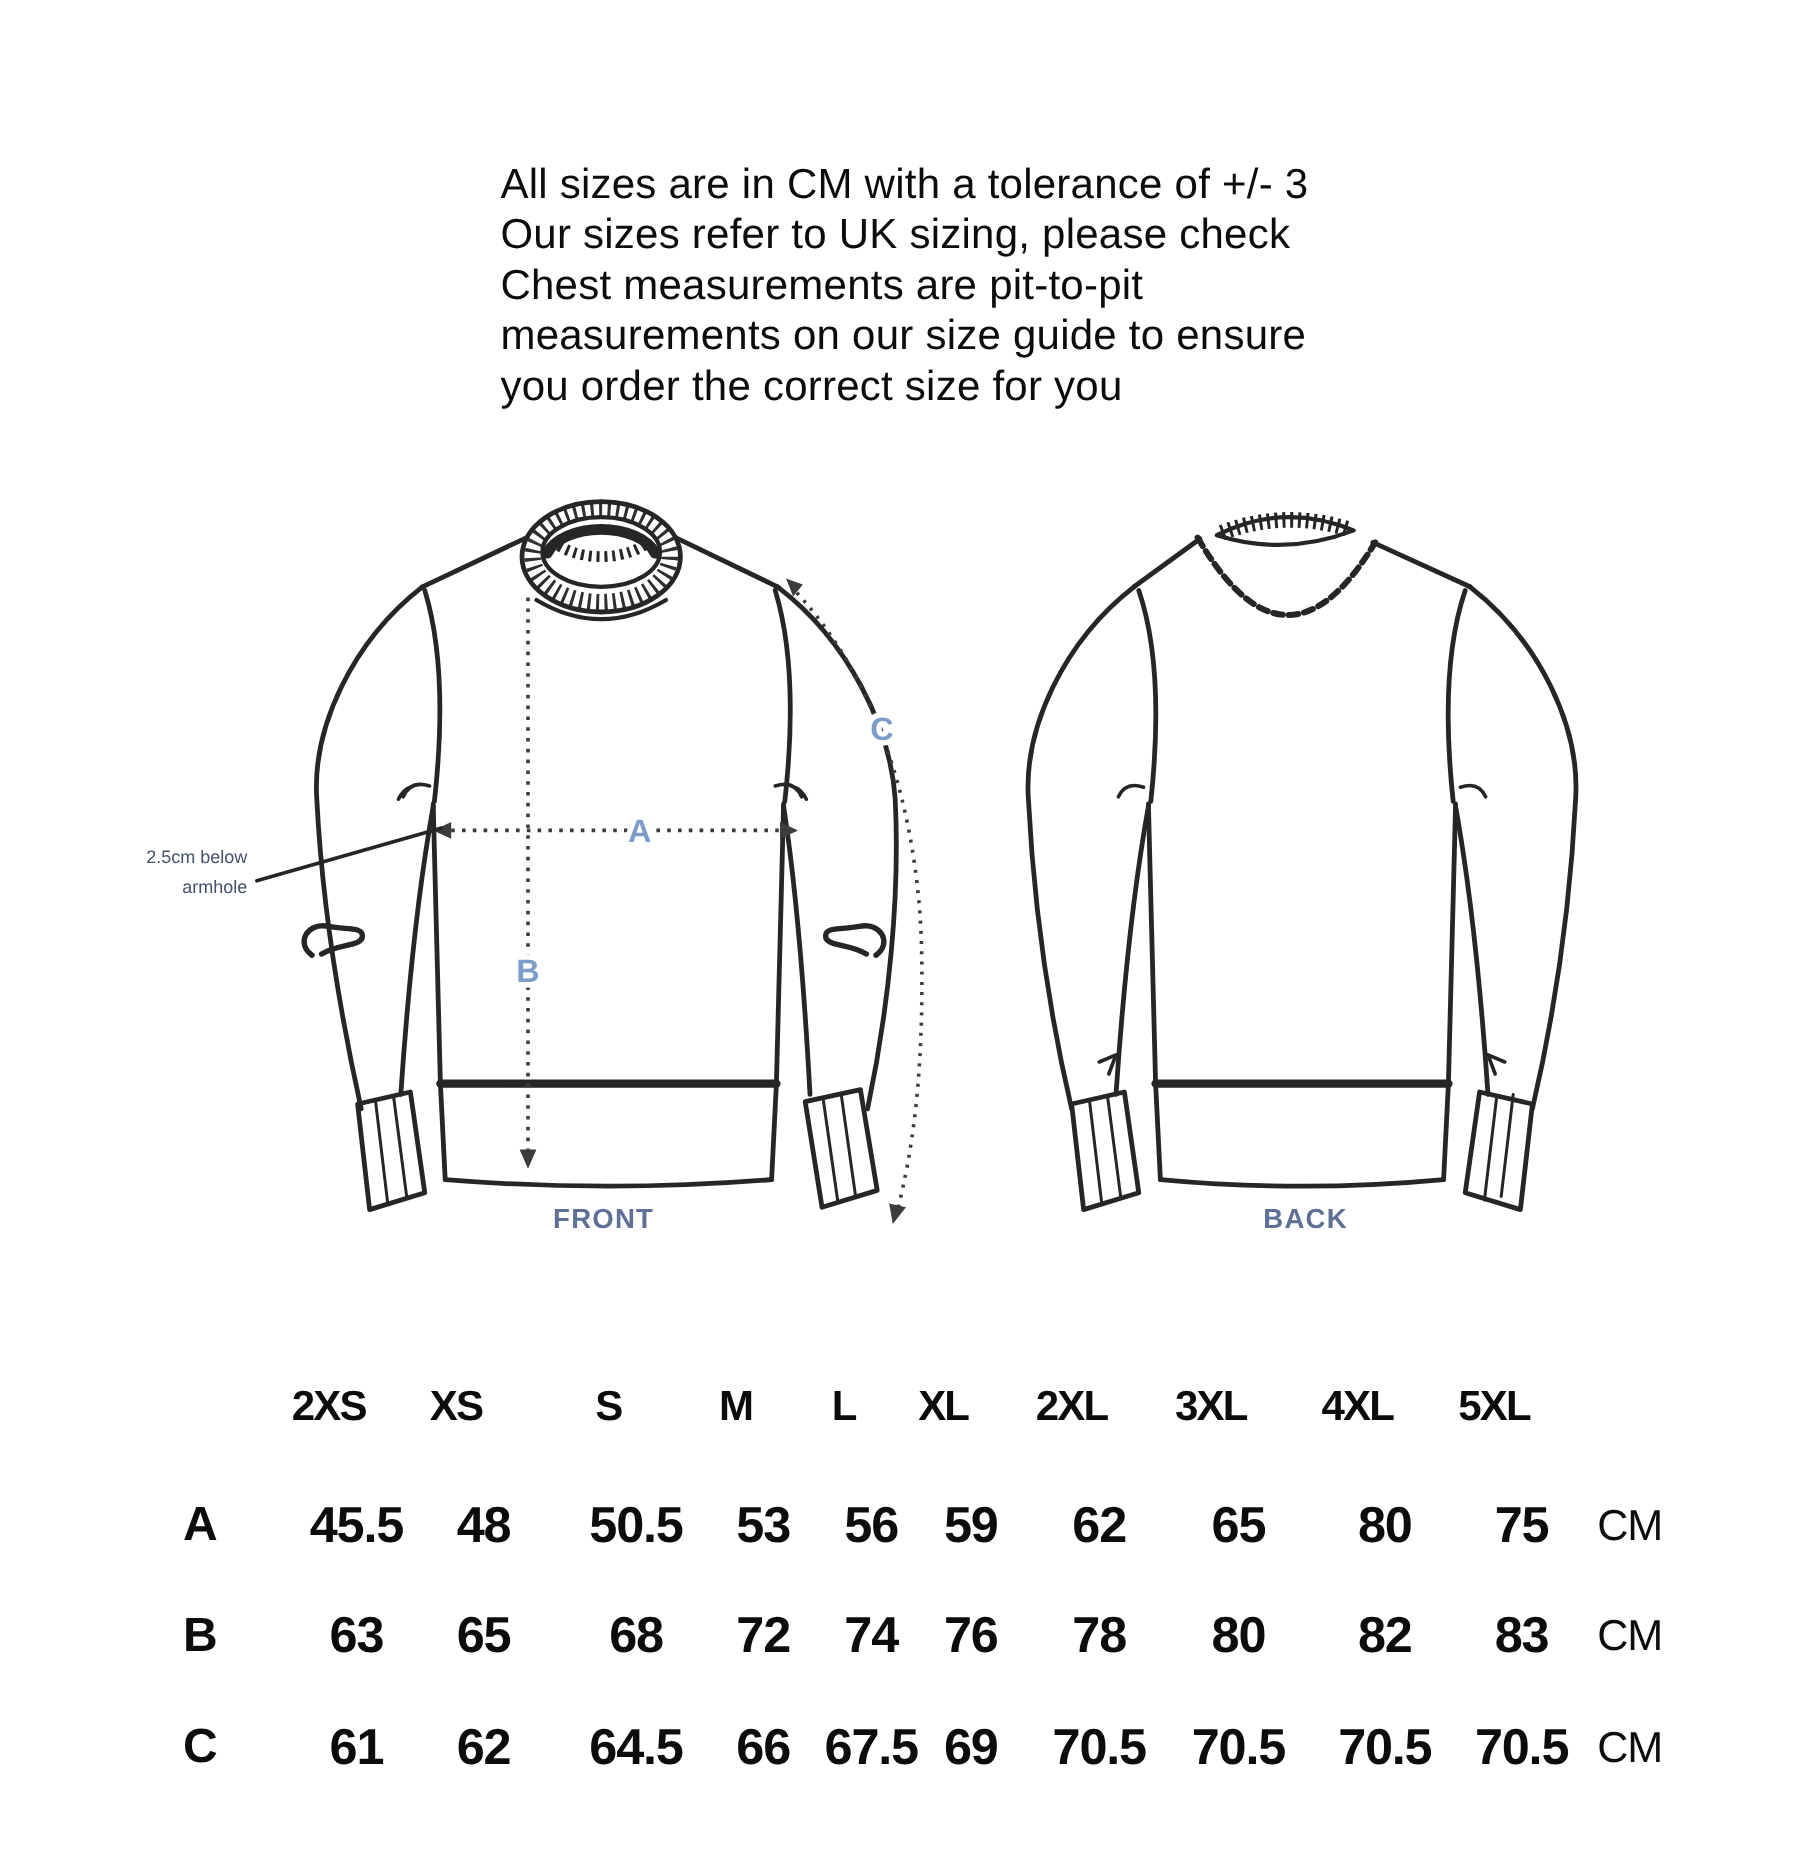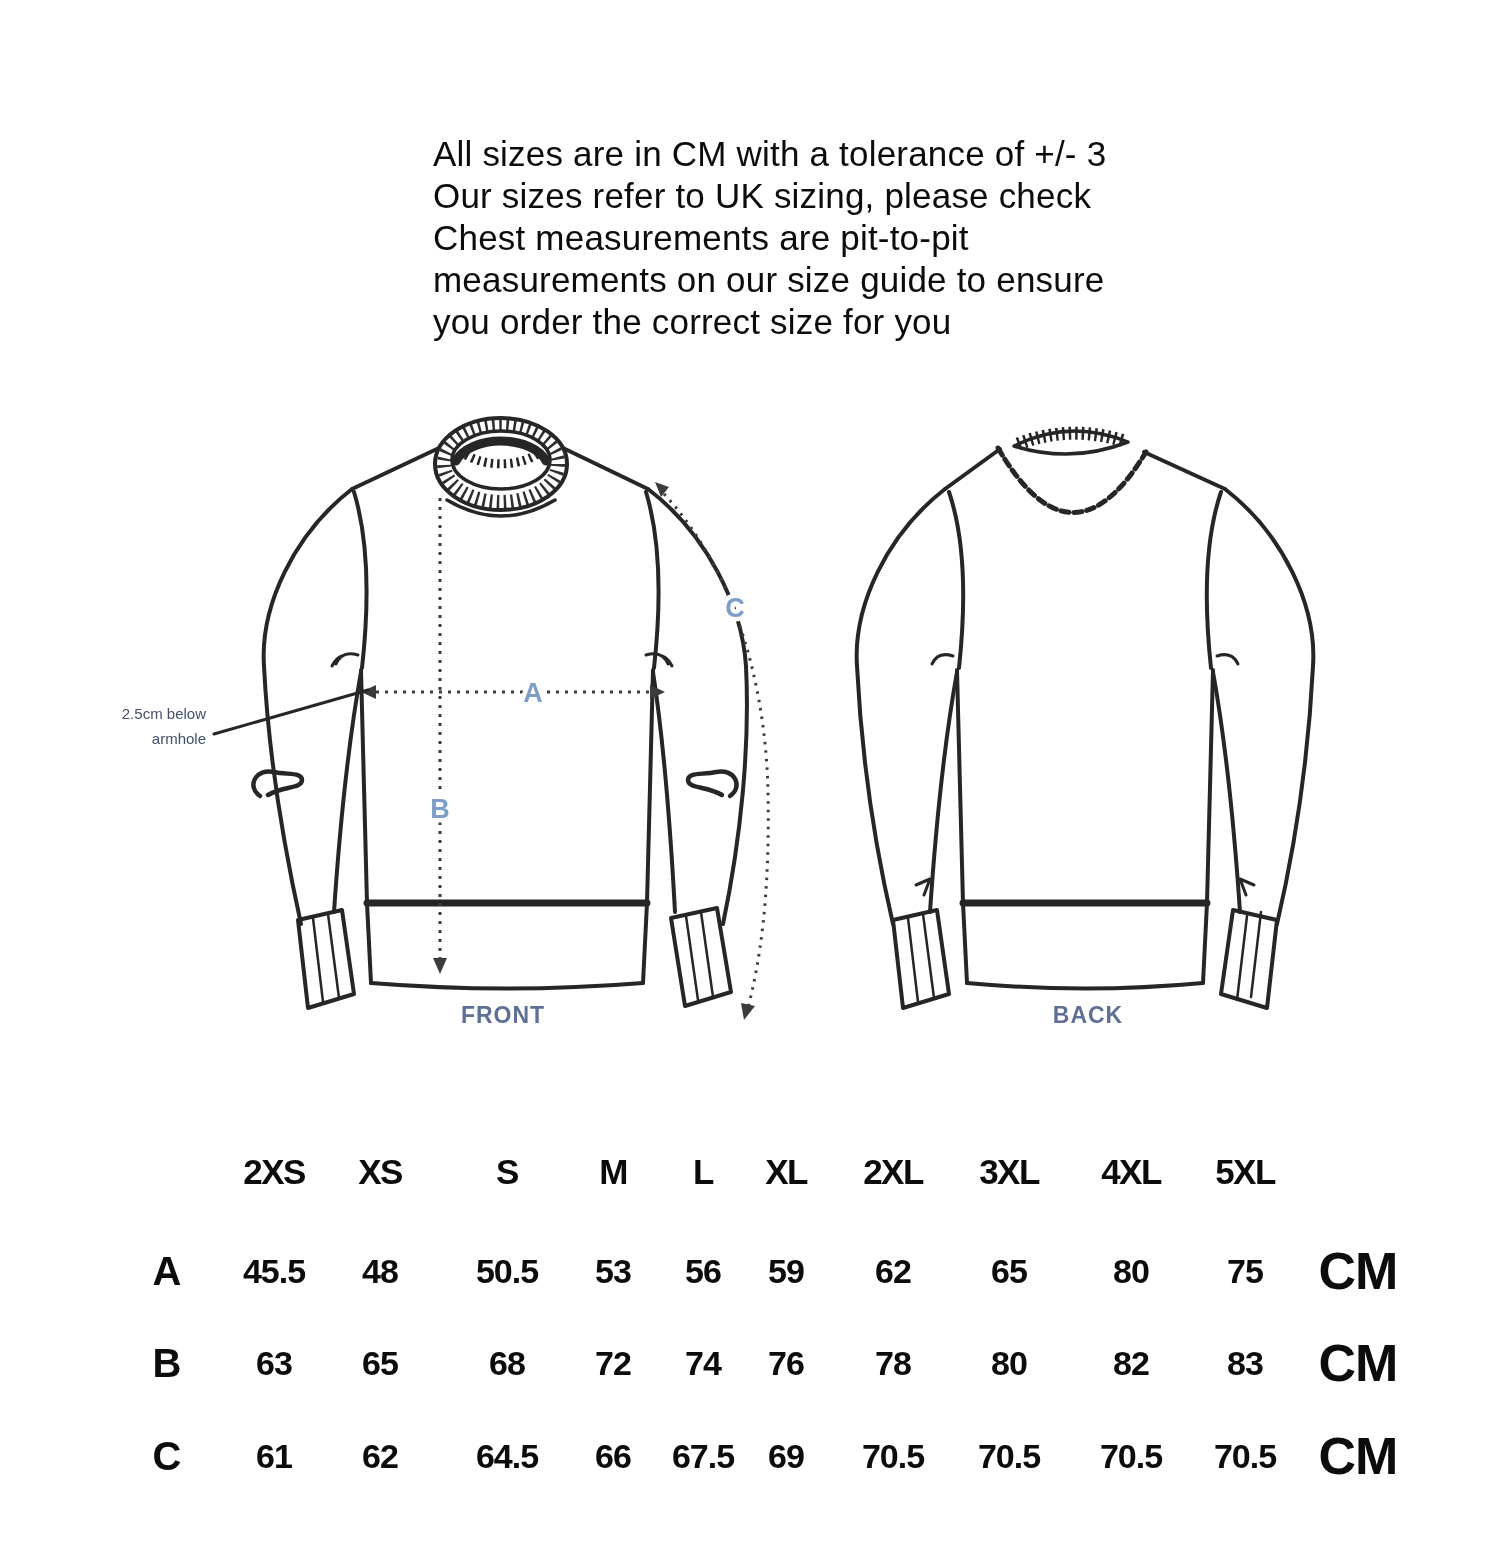--- a/index.html
+++ b/index.html
@@ -2,30 +2,30 @@
 <html><head>
 <meta charset="utf-8">
 <style>
   html,body { margin:0; padding:0; background:#ffffff; }
   .page {
     position:relative; width:1500px; height:1550px; background:#ffffff;
     font-family:"Liberation Sans", sans-serif; overflow:hidden; color:#0d0d0d;
   }
   
   .intro { position:absolute; left:417px; top:133px; font-size:35px; line-height:42px; letter-spacing:0.2px; color:#0c0c0c; }
-  .intro div { white-space:nowrap;margin-left:16px; }
+  .intro div { white-space:nowrap; }
   
   .diagram-svg { position:absolute; left:0; top:0; }
   
   .trow { position:absolute; left:0; width:1500px; height:0; }
   .cell { position:absolute; transform:translate(-50%,-50%); white-space:nowrap; color:#0c0c0c; }
   .hdr    { font-size:35px; font-weight:700; letter-spacing:-1.5px; }
-  .val    { font-size:34px; font-weight:700; letter-spacing:-1px; }
+  .val    { font-size:42px; font-weight:700; letter-spacing:-1px;margin-left:23px; }
   .rlabel { font-size:40px; font-weight:700; }
-  .unit   { font-size:52px; font-weight:700; letter-spacing:-1px; }
+  .unit   { font-size:36px; font-weight:400; letter-spacing:-1px; }
   .x0{left:167px}.x1{left:274px}.x2{left:380px}.x3{left:507px}.x4{left:613px}.x5{left:703px}
   .x6{left:786px}.x7{left:893px}.x8{left:1009px}.x9{left:1131px}.x10{left:1245px}.x11{left:1358px}
   .ry-h{top:1172px}.ry-a{top:1271px}.ry-b{top:1363px}.ry-c{top:1456px}
   
   .measure-label { font-family:"Liberation Sans",sans-serif; font-size:27px; font-weight:700; fill:#7d9ec9;
                    paint-order:stroke; stroke:#ffffff; stroke-width:9px; text-anchor:middle; }
   .view-label { font-family:"Liberation Sans",sans-serif; font-size:23px; font-weight:700; letter-spacing:1px;
                 fill:#5f7097; text-anchor:middle; }
   .annot { font-family:"Liberation Sans",sans-serif; font-size:15px; fill:#44506b; text-anchor:end; }
 </style>

